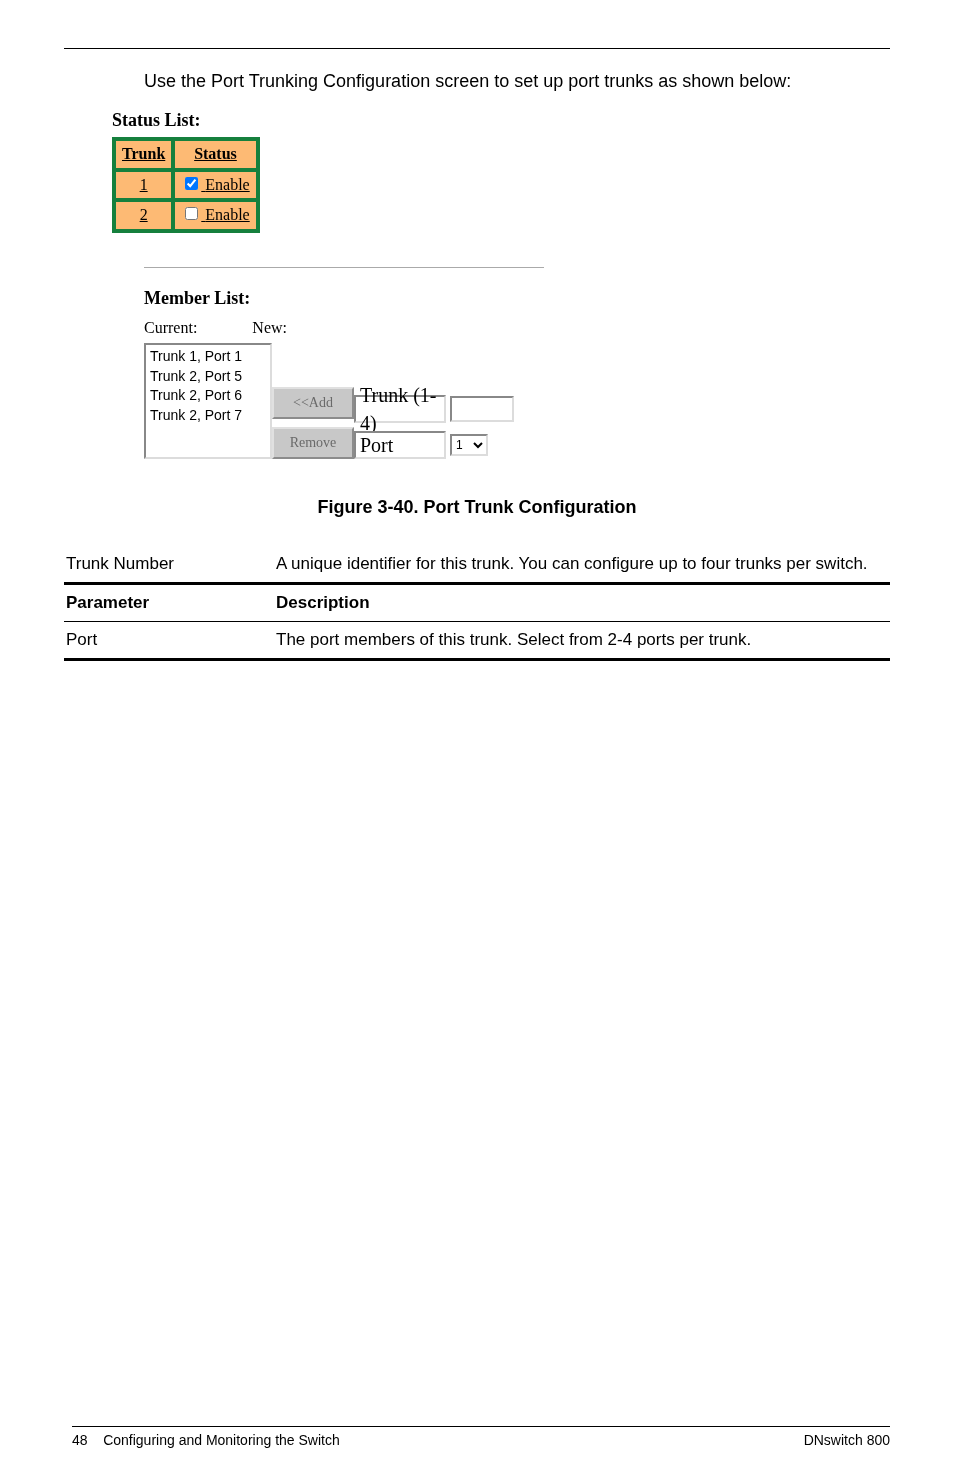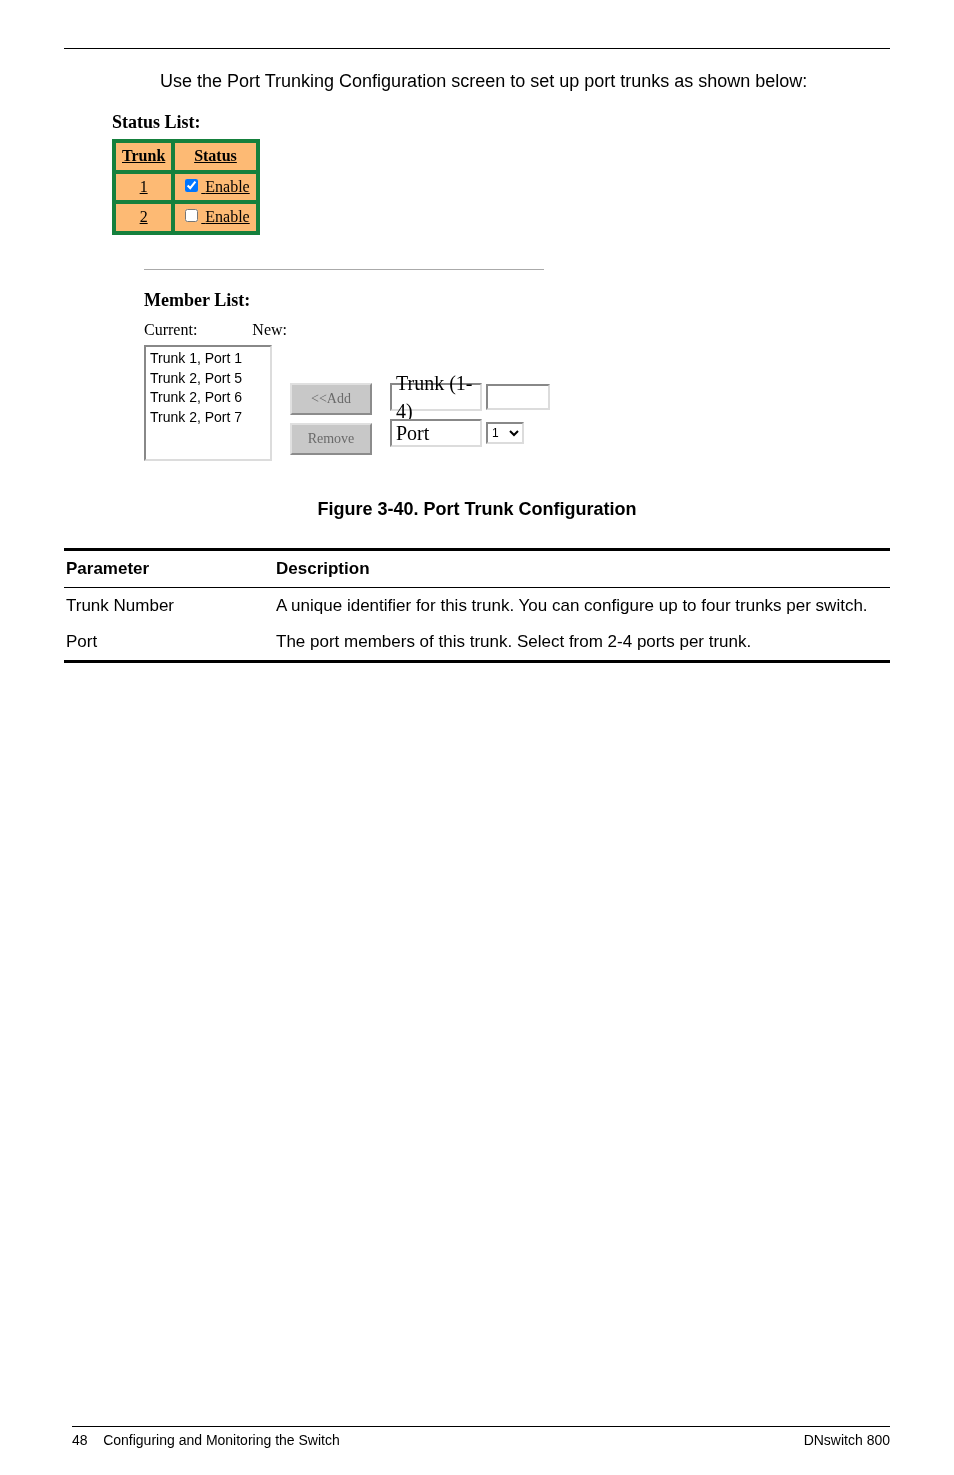--- a/index.html
+++ b/index.html
@@ -21,21 +21,21 @@
   .top-rule {
     border: none;
     border-top: 1px solid #000;
     margin: 0 0 20px 0;
   }
   .intro {
     margin-left: 80px;
     margin-bottom: 14px;
   }
   .intro p {
-    margin: 16px;
+    margin: 0;
     font-size: 18px;
   }
   .status-section {
     margin-left: 48px;
   }
   .serif-bold {
     font-family: "Times New Roman", Times, serif;
     font-weight: bold;
     font-size: 18px;
     margin: 0 0 4px 0;
@@ -69,22 +69,21 @@
     margin-left: 80px;
   }
   .member-heading {
     font-family: "Times New Roman", Times, serif;
     font-weight: bold;
     font-size: 18px;
     margin: 0 0 6px 0;
   }
   .member-layout {
     display: flex;
-    align-items: flex-start;
-    gap: 18px;
+    align-items: flex-end;
   }
   .member-label {
     font-family: "Times New Roman", Times, serif;
     font-size: 16px;
     margin-bottom: 4px;
   }
   .listbox {
     width: 128px;
     height: 116px;
     border: 2px inset #dcdcdc;
@@ -286,26 +285,26 @@
 
     </div>
   </div>
 
   <div class="figure-caption">Figure 3-40.  Port Trunk Configuration</div>
 
   <div class="param-table-wrap">
     <table class="param-table">
       <tbody>
           <tr>
+        <td>Trunk Number</td>
+        <td>A unique identifier for this trunk. You can configure up to four trunks per switch.</td>
+      </tr>
+      <tr>
         <th class="param-col">Parameter</th>
         <th>Description</th>
-      </tr>
-      <tr>
-        <td>Trunk Number</td>
-        <td>A unique identifier for this trunk. You can configure up to four trunks per switch.</td>
       </tr>
       <tr class="last">
         <td>Port</td>
         <td>The port members of this trunk. Select from 2-4 ports per trunk.</td>
       </tr>
     </tbody>
       </table>
   </div>
 
   <div class="footer">

